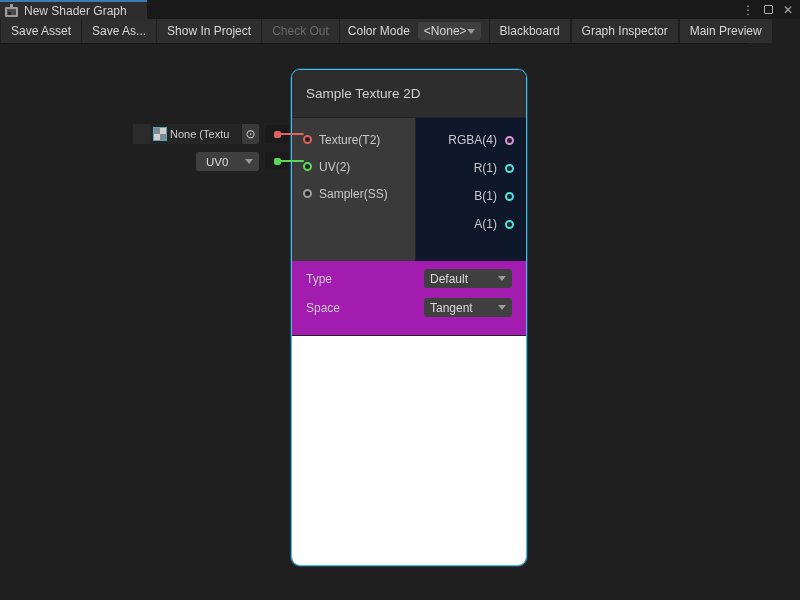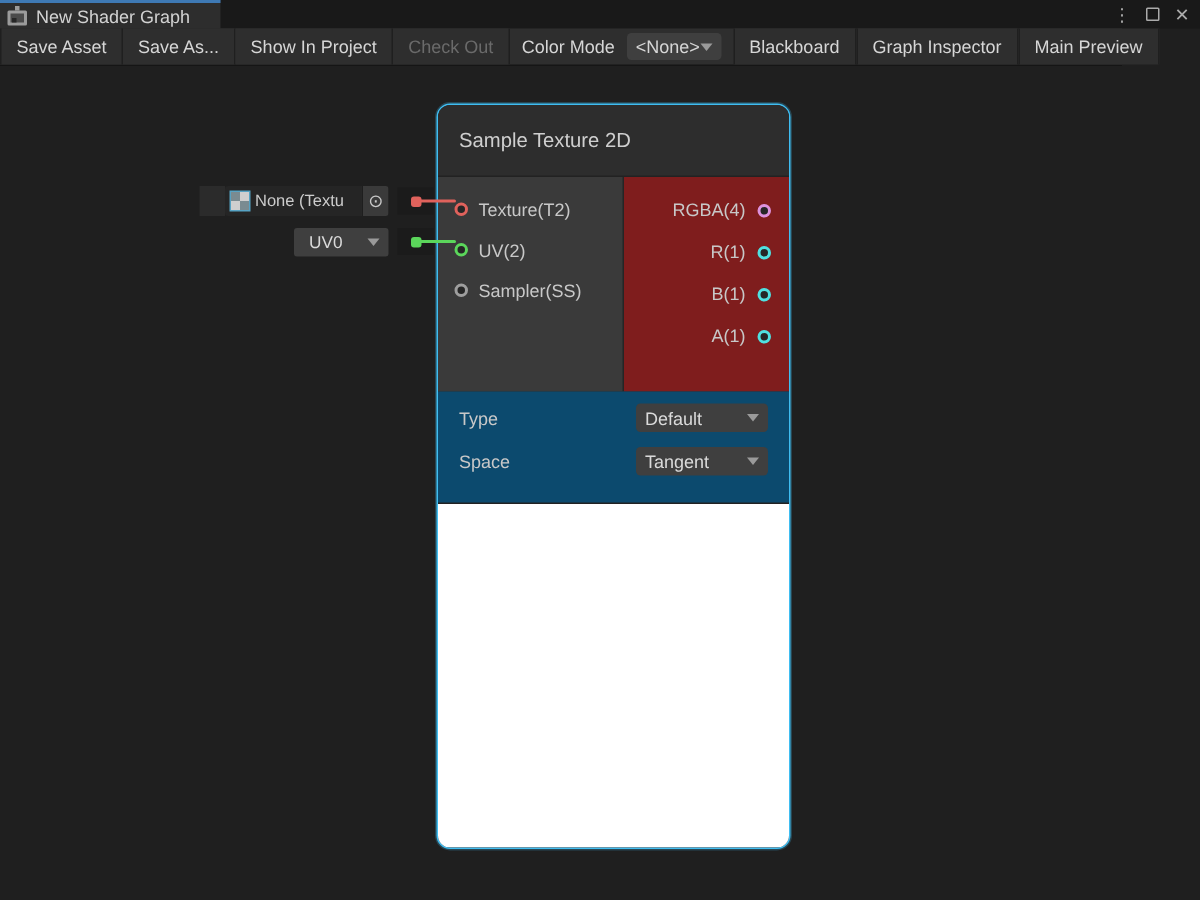--- a/index.html
+++ b/index.html
@@ -52,26 +52,26 @@
   .node {
     position:absolute; left:291px; top:69px; width:236px; height:497px;
     border:1px solid #3FBDF1; border-radius:9px; overflow:hidden;
     display:flex; flex-direction:column; background:#282828; z-index:1;
     box-shadow:0 0 0 1px rgba(63,189,241,0.25);
   }
   .node-header { height:48px; background:#2D2D2D; display:flex; align-items:center; padding-left:14px;
     color:#CFCFCF; font-size:13.5px; border-bottom:1px solid #222; }
   .node-ports { height:143px; display:flex; }
   .ports-in { width:124px; background:#3A3A3A; border-right:1px solid #252525; padding-top:8px; }
-  .ports-out { flex:1; background:#7f1d1d; padding-top:8px; }
+  .ports-out { flex:1; background:#0f172a; padding-top:8px; }
   .port-row-in { height:27px; display:flex; align-items:center; padding-left:11px; gap:7px; }
   .port-row-out { height:28px; display:flex; align-items:center; justify-content:flex-end; padding-right:12px; gap:8px; }
   .ring { width:9px; height:9px; border-radius:50%; border:2px solid var(--c,#999); background:#262626; flex:0 0 auto; }
   .port-label { color:#C8C8C8; font-size:12px; white-space:nowrap; }
-  .node-controls { height:75px; background:#0c4a6e; border-bottom:1px solid #222; padding:8px 14px 0 14px;
+  .node-controls { height:75px; background:#a21caf; border-bottom:1px solid #222; padding:8px 14px 0 14px;
     display:flex; flex-direction:column; gap:10px;text-align:right; }
   .ctrl-row { height:19px; display:flex; align-items:center; }
   .ctrl-label { color:#C8C8C8; font-size:12px; }
   .ctrl-dropdown {
     margin-left:auto; width:88px; height:19px; background:#3F3F3F; border-radius:3px;
     display:flex; align-items:center; padding:0 6px; color:#DADADA; font-size:12px; white-space:nowrap;
   }
   .node-preview { flex:1; background:#FFFFFF; }
 
   

